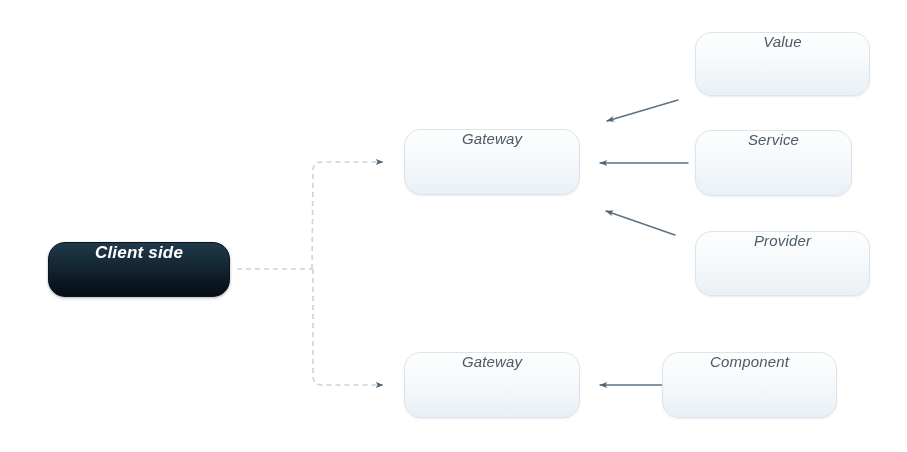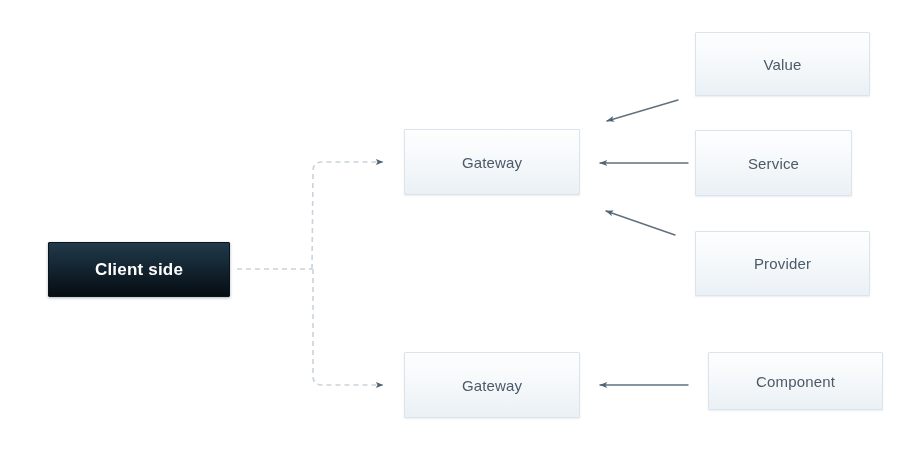--- a/index.html
+++ b/index.html
@@ -22,25 +22,25 @@
     left: 0;
     top: 0;
     width: 907px;
     height: 452px;
     pointer-events: none;
   }
   .node {
     position: absolute;
     box-sizing: border-box;
     display: flex;
-    align-items: center;
     justify-content: center;
-    border-radius: 1px;
+    border-radius: 17px;
     text-align: center;
     user-select: none;
+    font-style: italic;
   }
   .node-light {
     background: linear-gradient(to bottom, #fdfefe 0%, #f6f9fb 45%, #eaf0f5 100%);
     border: 1px solid #dbe4ec;
     box-shadow: 0 1px 2px rgba(120,140,160,0.16);
   }
   .node-light .node-label {
     color: #4c5a68;
     font-size: 15px;
     font-weight: 400;
@@ -112,17 +112,17 @@
   </div>
 
   <div class="node node-light" id="node-service" style="left:695px; top:130px; width:157px; height:66px;">
     <span class="node-label">Service</span>
   </div>
 
   <div class="node node-light" id="node-provider" style="left:695px; top:231px; width:175px; height:65px;">
     <span class="node-label">Provider</span>
   </div>
 
-  <div class="node node-light" id="node-component" style="left:708px; top:352px; width:175px; height:58px;">
+  <div class="node node-light" id="node-component" style="left:662px; top:352px; width:175px; height:66px;">
     <span class="node-label">Component</span>
   </div>
 
 </div>
 
 </body></html>

